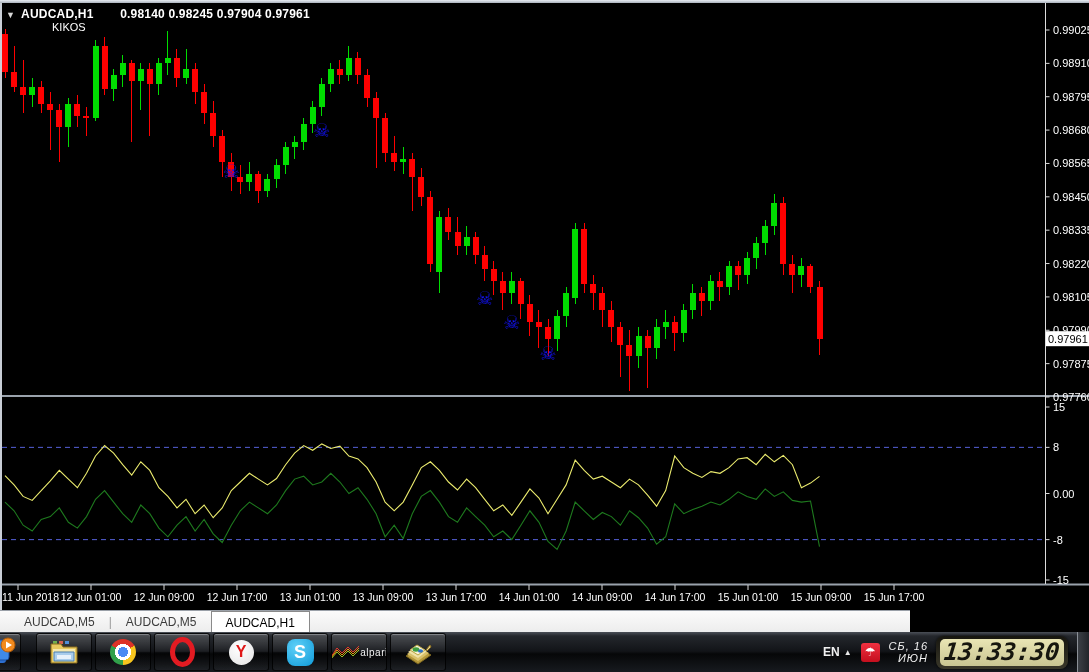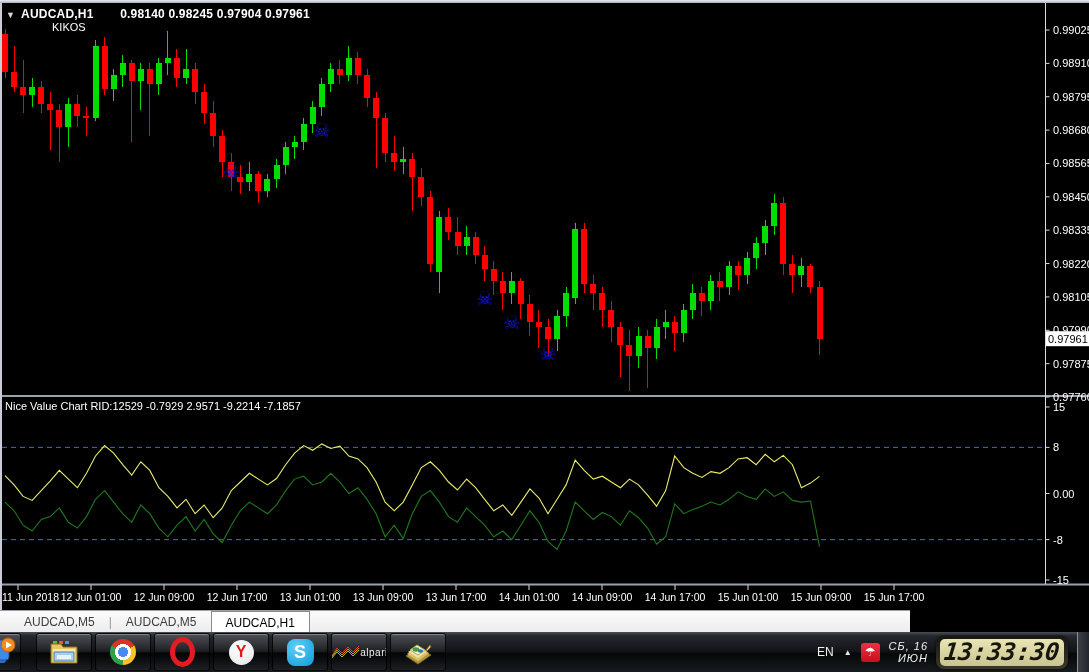--- a/index.html
+++ b/index.html
@@ -37,21 +37,21 @@
     background:radial-gradient(circle,#4a8af4 0 5px,#ffffff 5px 8px,rgba(0,0,0,0) 8px),
       conic-gradient(from -60deg,#dd3327 0 120deg,#f7c51e 120deg 240deg,#30a04a 240deg 360deg);}
   .opera-o{width:15px;height:20px;border-radius:50%;border:5px solid #e31b22;}
   .ya-circle{width:25px;height:25px;border-radius:50%;background:radial-gradient(circle at 40% 35%,#ffffff,#e3e3e3);
     display:flex;align-items:center;justify-content:center;color:#e01818;font-weight:bold;font-size:16px;}
   .skype-tile{width:27px;height:27px;border-radius:8px;background:radial-gradient(circle at 35% 30%,#5fd0f8,#0f9ad8);
     display:flex;align-items:center;justify-content:center;color:#fff;font-weight:bold;font-size:18px;}
   .alpari-box{display:flex;flex-direction:row;align-items:center;justify-content:center;}
   .alpari-label{color:#f2f2f2;font-size:10px;line-height:10px;margin-top:1px;letter-spacing:.5px;}
   .tray{margin-left:auto;display:flex;align-items:center;height:100%;}
-  .lang{color:#f0f0f0;font-size:12px;margin-right:10px;cursor:default;}
+  .lang{color:#f0f0f0;font-size:12px;margin-right:4px;cursor:default;font-weight:bold;}
   .tray-arrow{color:#e8e8e8;font-size:8px;margin-right:9px;cursor:default;}
   .avira{width:19px;height:19px;border-radius:3px;background:linear-gradient(180deg,#f03040,#c40f1e);
     display:flex;align-items:center;justify-content:center;color:#fff;font-size:12px;margin-right:9px;}
   .tray-date{color:#f2f2f2;font-size:11px;text-align:right;line-height:12px;margin-right:8px;letter-spacing:1px;white-space:nowrap;font-style:italic;}
   .clock-bezel{background:linear-gradient(180deg,#17160f,#3a382a);border-radius:8px;padding:3px 4px;margin-right:7px;
     box-shadow:0 0 3px rgba(0,0,0,.8);}
   .clock-face{width:124px;height:27px;border-radius:5px;
     background:linear-gradient(180deg,#e9e5b4,#c9c592);
     display:flex;align-items:center;justify-content:center;}
   .clock-digits{font-family:"DejaVu Sans Mono",monospace;font-weight:bold;font-style:italic;
@@ -506,21 +506,20 @@
         <line x1="821" y1="585" x2="821" y2="590" stroke="#dcdcdc"></line>
         <text font-family="&quot;Liberation Sans&quot;,sans-serif" x="821" y="601" fill="#fff" font-size="10.5" text-anchor="middle">15 Jun 09:00</text>
         <line x1="894" y1="585" x2="894" y2="590" stroke="#dcdcdc"></line>
         <text font-family="&quot;Liberation Sans&quot;,sans-serif" x="894" y="601" fill="#fff" font-size="10.5" text-anchor="middle">15 Jun 17:00</text>
       </svg>
     <div class="hdr">
       <span class="tri">▼</span><span class="sym">AUDCAD,H1</span>
       <span class="ohlc">0.98140 0.98245 0.97904 0.97961</span>
     </div>
     <div class="kikos">KIKOS</div>
-    <div class="nvc-label">Nice Value Chart RID:12529 -0.7929 2.9571 -9.2214 -7.1857</div>
   </div>
 
   <div class="win-top-border"></div>
   <div class="win-left-border"></div>
 
   <div class="tabbar" id="tabbar">
       <div class="pad"></div>
       <div class="tab">AUDCAD,M5</div>
       <span class="tabdiv">|</span>
       <div class="tab">AUDCAD,M5</div>

